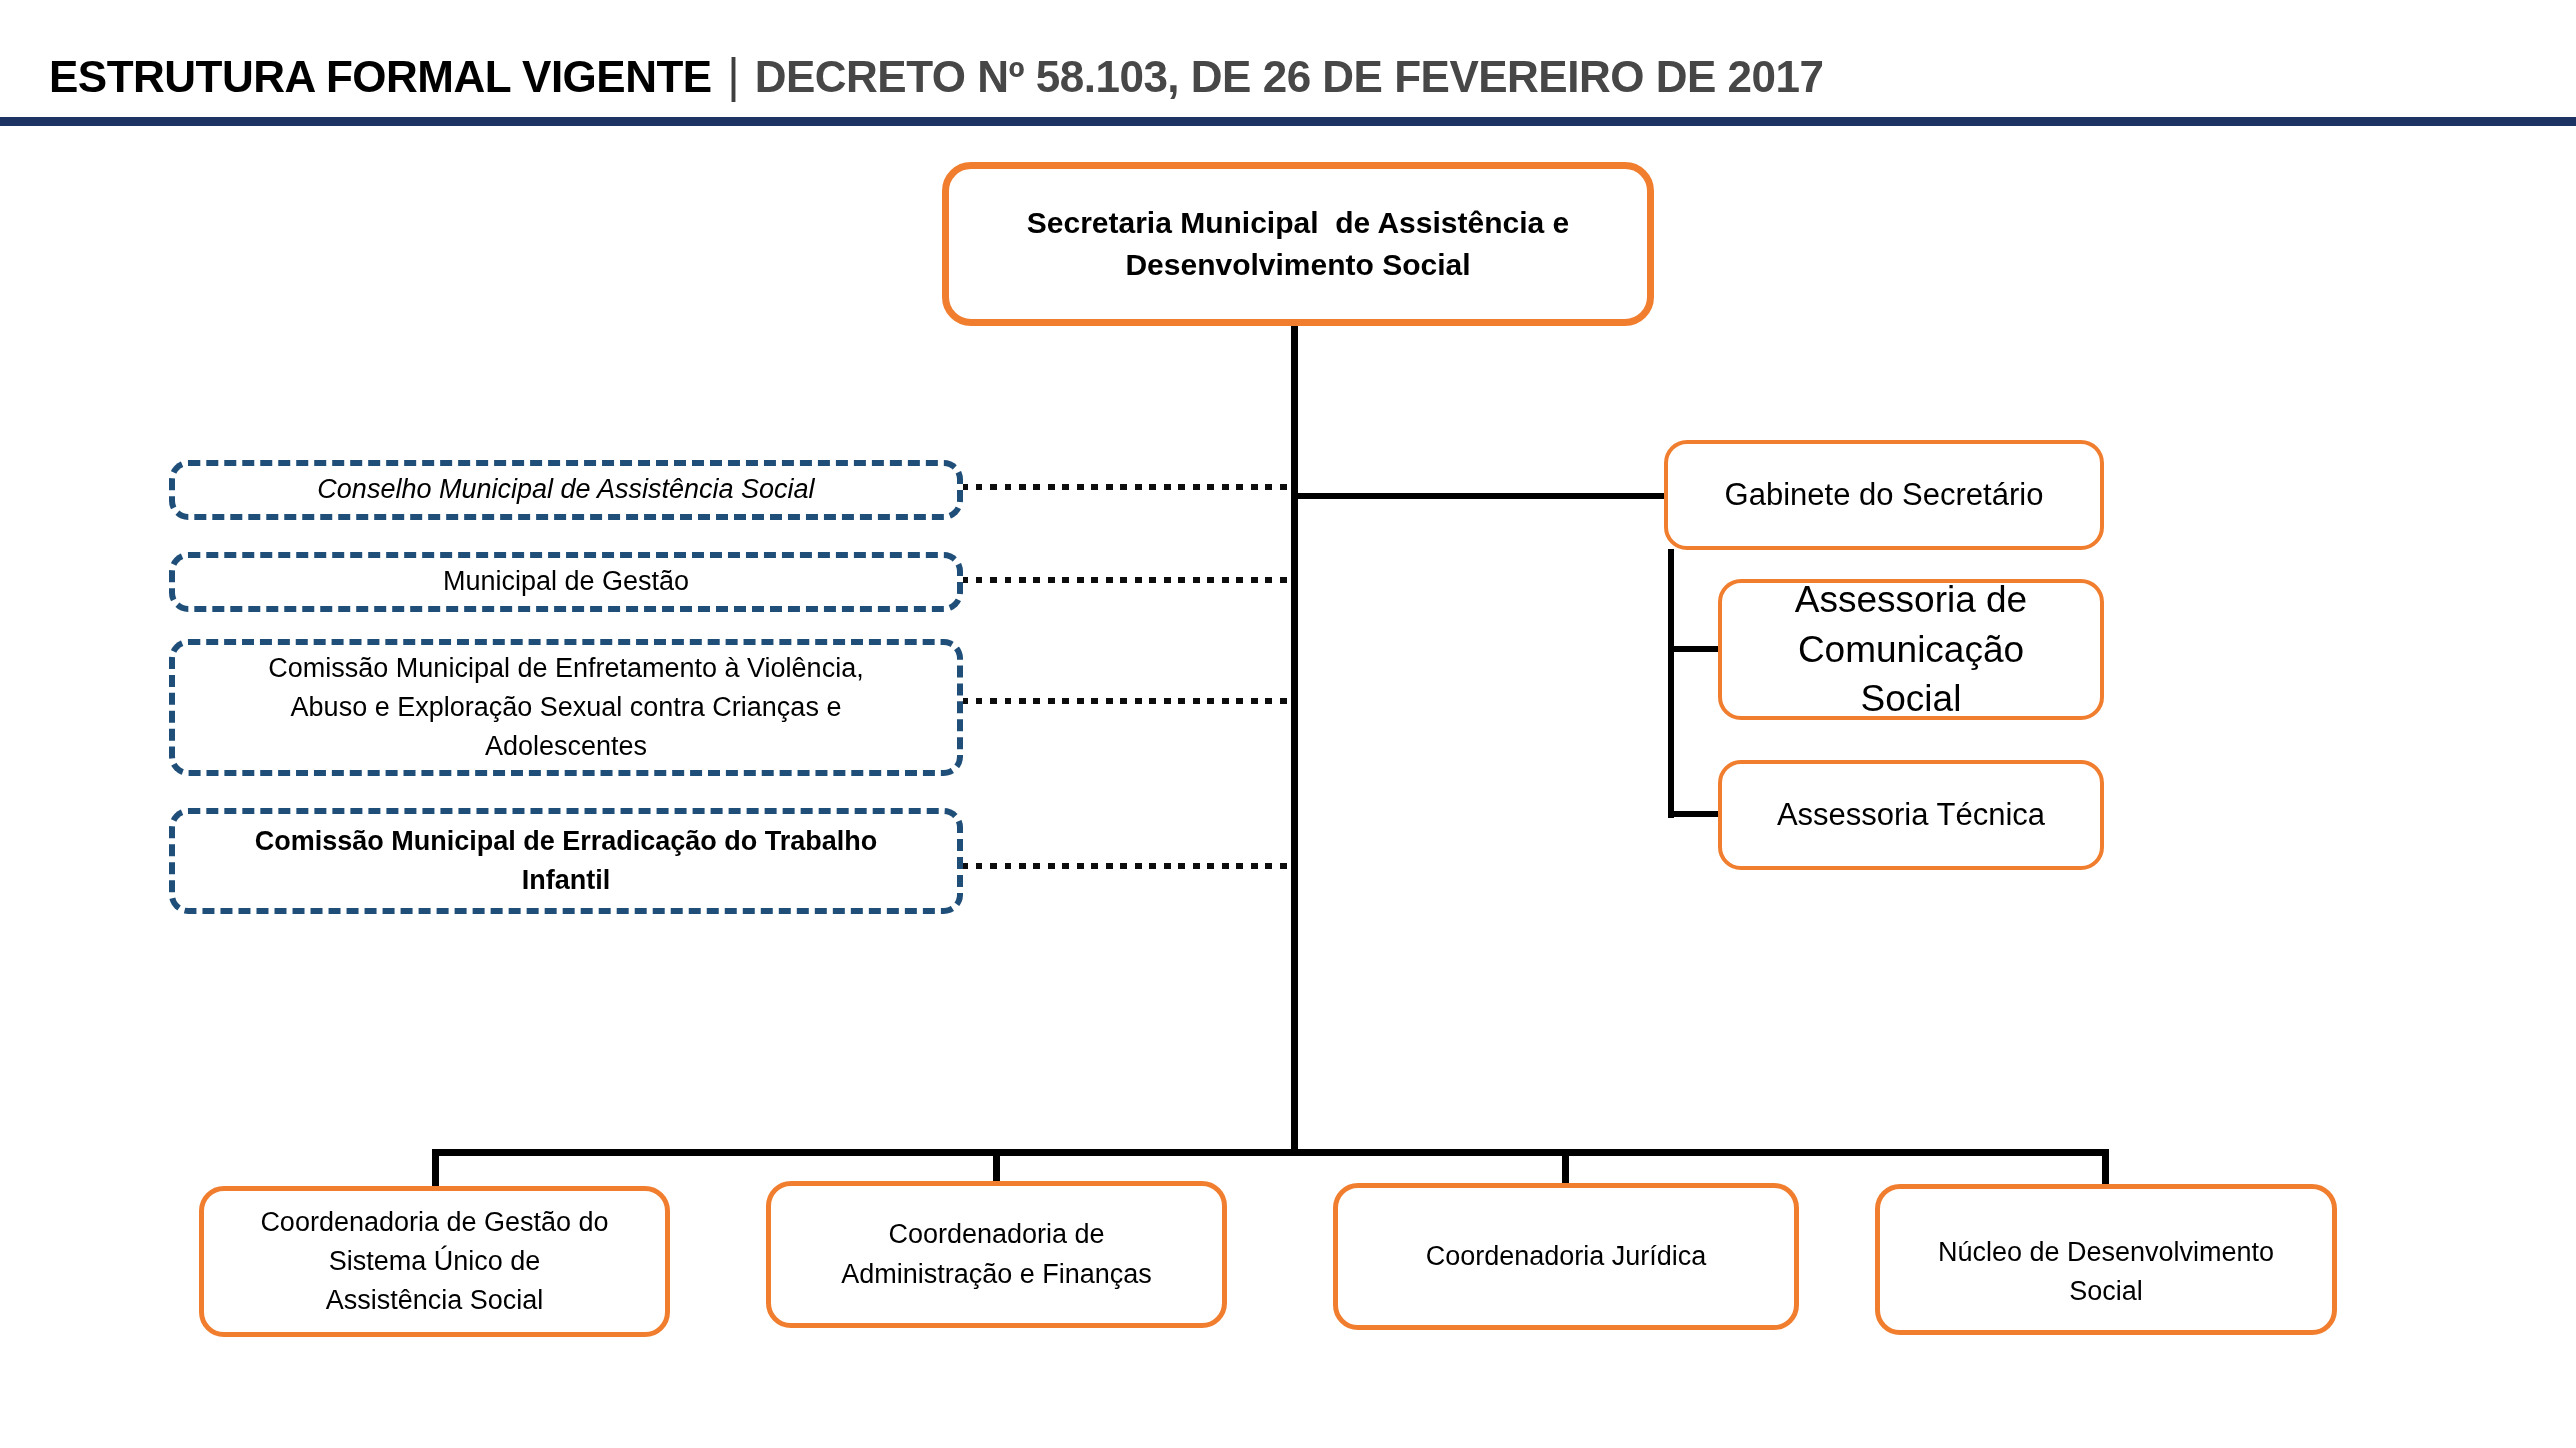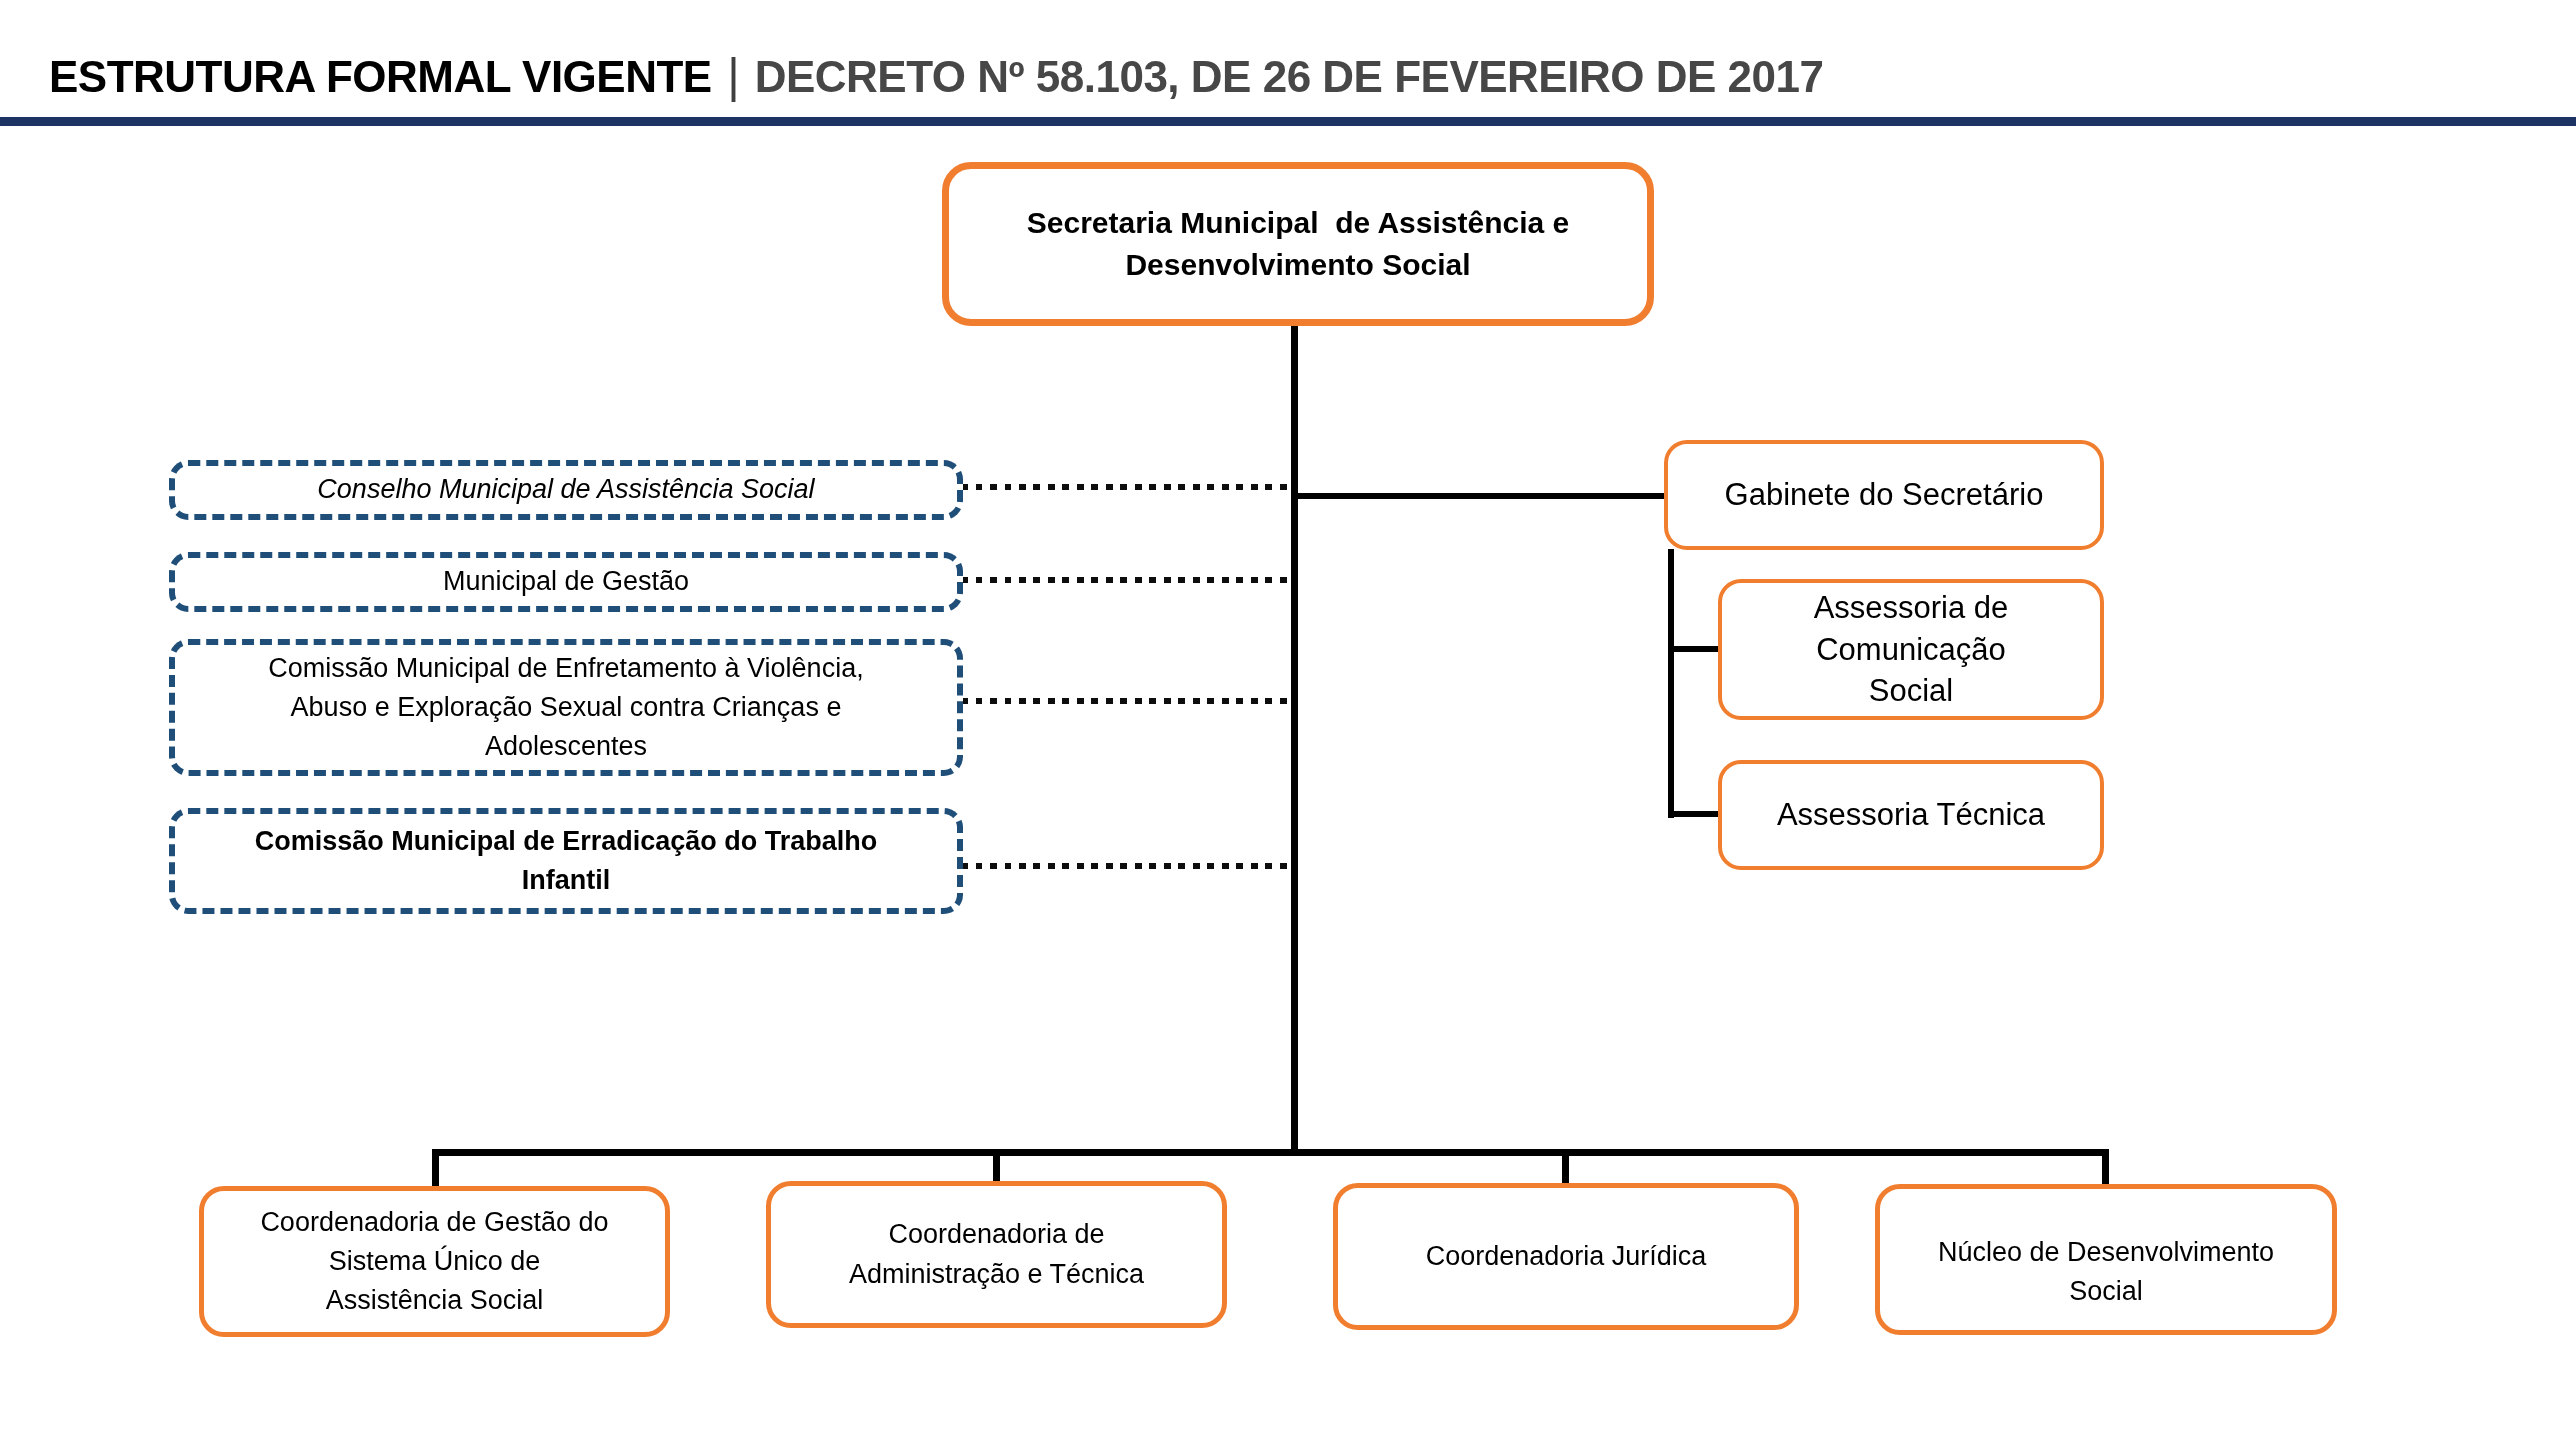--- a/index.html
+++ b/index.html
@@ -33,21 +33,21 @@
   .b-root{left:942px;top:162px;width:712px;height:164px;border-width:7.7px;border-radius:29px;
           font-size:30px;font-weight:bold;line-height:1.4;}
   .b-root span{white-space:pre-wrap;max-width:666px;}
   .b-adv1{left:169px;top:460px;width:794px;height:60px;font-style:italic;}
   .b-adv2{left:169px;top:552px;width:794px;height:60px;}
   .b-adv3{left:169px;top:639px;width:794px;height:137px;}
   .b-adv3 span{max-width:676px;}
   .b-adv4{left:169px;top:808px;width:794px;height:106px;}
   .b-adv4 span{max-width:676px;font-weight:bold;}
   .b-cab{left:1664px;top:440px;width:440px;height:110px;font-size:31px;border-width:4.8px;border-radius:23px;}
-  .b-asscom{left:1718px;top:579px;width:386px;height:141px;font-size:31px;line-height:1.35;border-width:4.8px;border-radius:23px;}
+  .b-asscom{left:1718px;top:579px;width:386px;height:141px;font-size:37px;line-height:1.35;border-width:4.8px;border-radius:23px;}
   .b-asscom span{max-width:246px;}
   .b-asstec{left:1718px;top:760px;width:386px;height:110px;font-size:31px;border-width:4.8px;border-radius:23px;align-items:center;}
   .b-co1{left:199px;top:1186px;width:471px;height:151px;font-size:27px;line-height:1.45;}
   .b-co1 span{max-width:353px;}
   .b-co2{left:766px;top:1181px;width:461px;height:147px;font-size:27px;line-height:1.45;}
   .b-co2 span{max-width:333px;}
   .b-co3{left:1333px;top:1183px;width:466px;height:147px;font-size:27px;}
   .b-co4{left:1875px;top:1184px;width:462px;height:151px;font-size:27px;line-height:1.45;}
   .b-co4 span{max-width:386px;margin-top:25px;}
   
@@ -115,21 +115,21 @@
     <span>Assessoria de Comunicação Social</span>
   </div>
   <div class="box orange b-asstec">
     <span>Assessoria Técnica</span>
   </div>
 
   <div class="box orange b-co1">
     <span>Coordenadoria de Gestão do Sistema Único de Assistência Social</span>
   </div>
   <div class="box orange b-co2">
-    <span>Coordenadoria de Administração e Técnica</span>
+    <span>Coordenadoria de Administração e Finanças</span>
   </div>
   <div class="box orange b-co3">
     <span>Coordenadoria Jurídica</span>
   </div>
   <div class="box orange b-co4">
     <span>Núcleo de Desenvolvimento Social</span>
   </div>
 
 </div>
 

